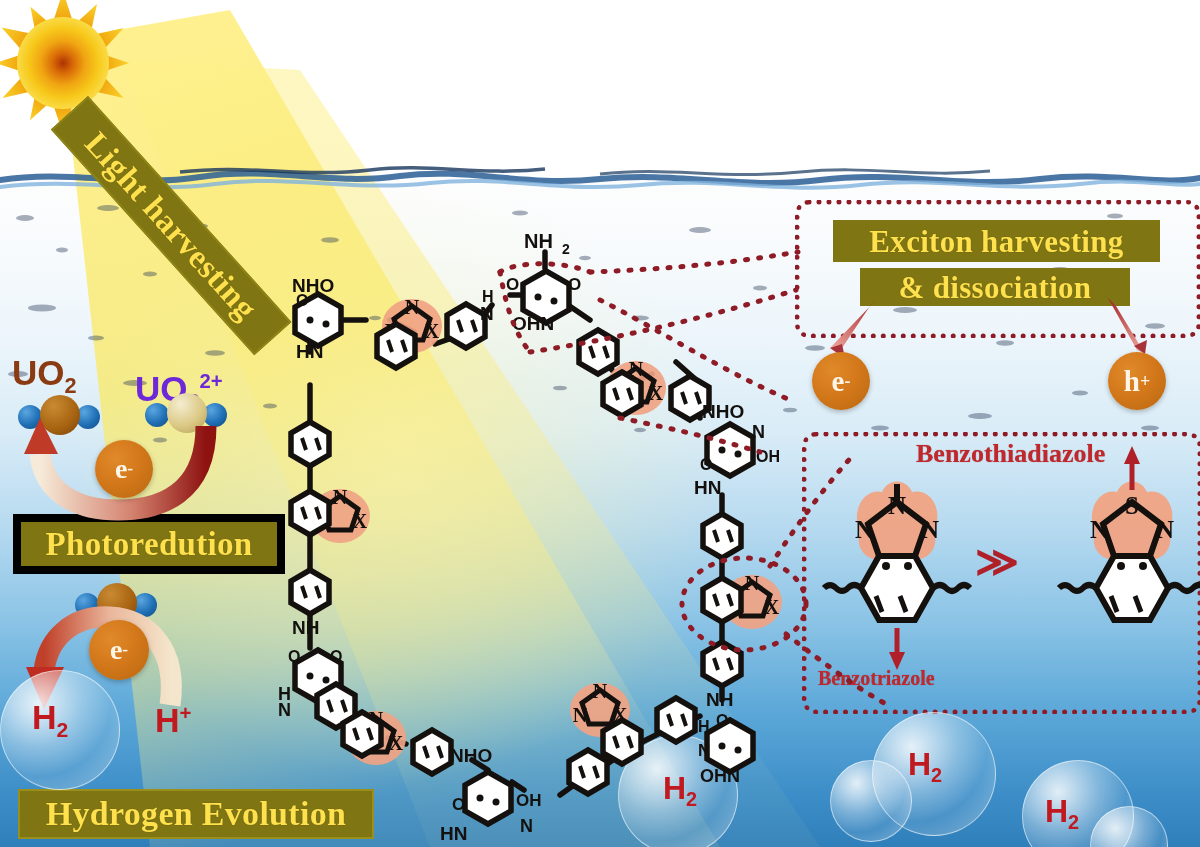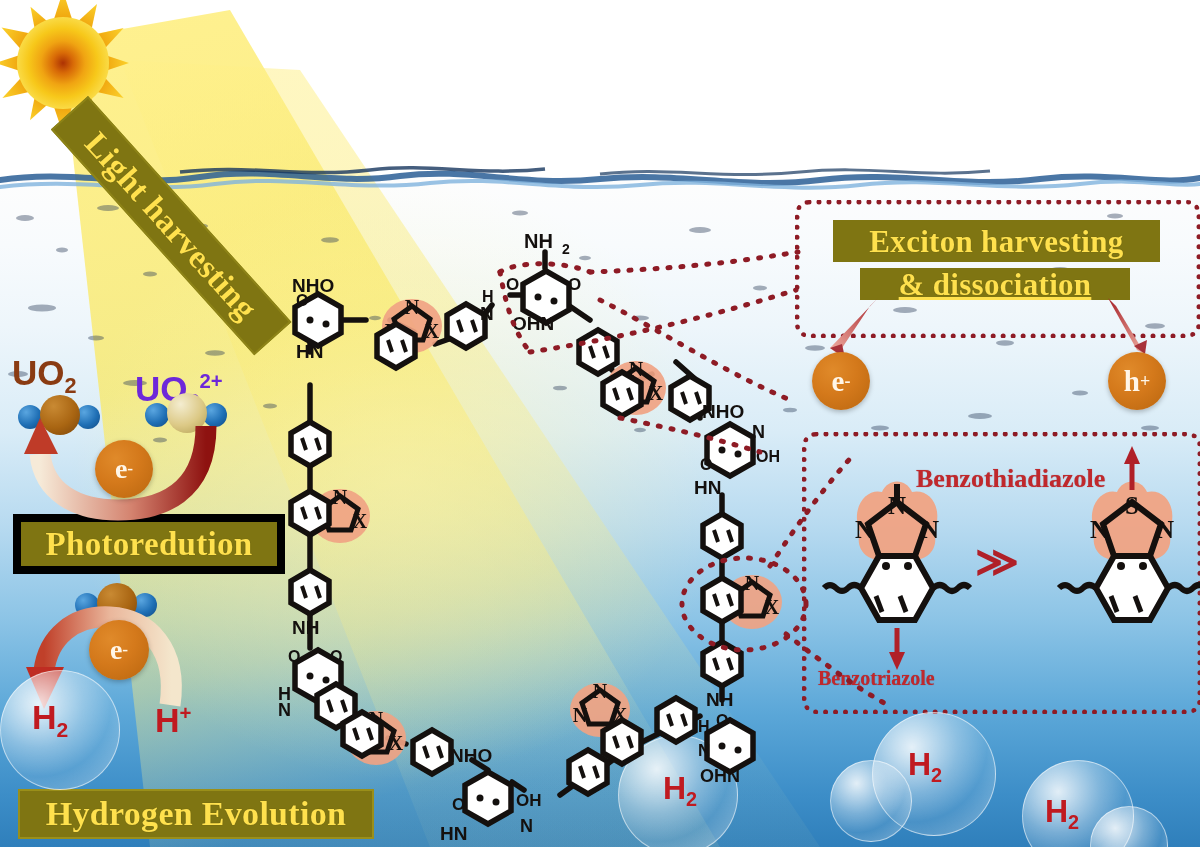--- a/index.html
+++ b/index.html
@@ -28,21 +28,21 @@
      letter-spacing:.3px;line-height:1;white-space:nowrap;
      display:flex;align-items:center;justify-content:center;
      text-shadow:0 0 1px rgba(0,0,0,.35);}
   #light-harvesting{left:88px;top:96px;width:300px;height:46px;font-size:33px;
      transform:rotate(48deg);transform-origin:left top;border:2px solid #8d8317;}
   #photoreduction{left:13px;top:514px;width:256px;height:44px;font-size:33px;
      border:8px solid #000000;}
   #hydrogen-evolution{left:18px;top:789px;width:352px;height:46px;font-size:34px;
      border:2px solid #9a8f1a;text-align:center;}
   #exciton-l1{left:833px;top:220px;width:327px;height:42px;font-size:31px;}
-  #exciton-l2{left:860px;top:268px;width:270px;height:32px;font-size:31px;text-decoration:underline;}
+  #exciton-l2{left:860px;top:268px;width:270px;height:38px;font-size:31px;}
 
   
   .dotted-box{position:absolute;border:5px dotted #8e1b25;border-radius:14px;}
   #exciton-box{left:795px;top:200px;width:396px;height:128px;}
   #bt-box{left:802px;top:432px;width:390px;height:272px;}
 
   
   .charge{position:absolute;border-radius:50%;
      background:radial-gradient(circle at 36% 32%,#e08a2a 0%,#d4791b 45%,#b9660f 100%);
      color:#fff6e8;font-family:"Liberation Serif",serif;font-weight:bold;
@@ -69,21 +69,21 @@
   #h2-b1{left:663px;top:772px;font-size:32px;}
   #h2-b2{left:908px;top:748px;font-size:32px;}
   #h2-b3{left:1045px;top:795px;font-size:32px;}
   .red-species sub{font-size:.62em;vertical-align:sub;}
   .red-species sup{font-size:.6em;vertical-align:super;}
 
   
   .ring-caption{position:absolute;font-family:"Liberation Serif",serif;font-weight:bold;
      color:#c0282c;white-space:nowrap;line-height:1;
      text-shadow:0 0 1px rgba(120,10,20,.5);}
-  #benzothiadiazole-label{left:916px;top:441px;font-size:26px;margin-top:25px;}
+  #benzothiadiazole-label{left:916px;top:441px;font-size:26px;}
   #benzotriazole-label{left:818px;top:668px;font-size:20px;}
   #gg-symbol{left:975px;top:537px;font-size:42px;color:#b02028;font-weight:bold;
      font-family:"Liberation Serif",serif;position:absolute;}
 
   
   .mol{position:absolute;}
   .atom{position:absolute;border-radius:50%;}
   .atom.o{background:radial-gradient(circle at 34% 30%,#5aa6e0 0%,#1f6fb5 55%,#114a82 100%);}
   .atom.u-brown{background:radial-gradient(circle at 34% 28%,#c98a33 0%,#a96512 55%,#7a4408 100%);}
   .atom.u-pale{background:radial-gradient(circle at 34% 28%,#f4edd0 0%,#dcc986 55%,#b09c4e 100%);}

